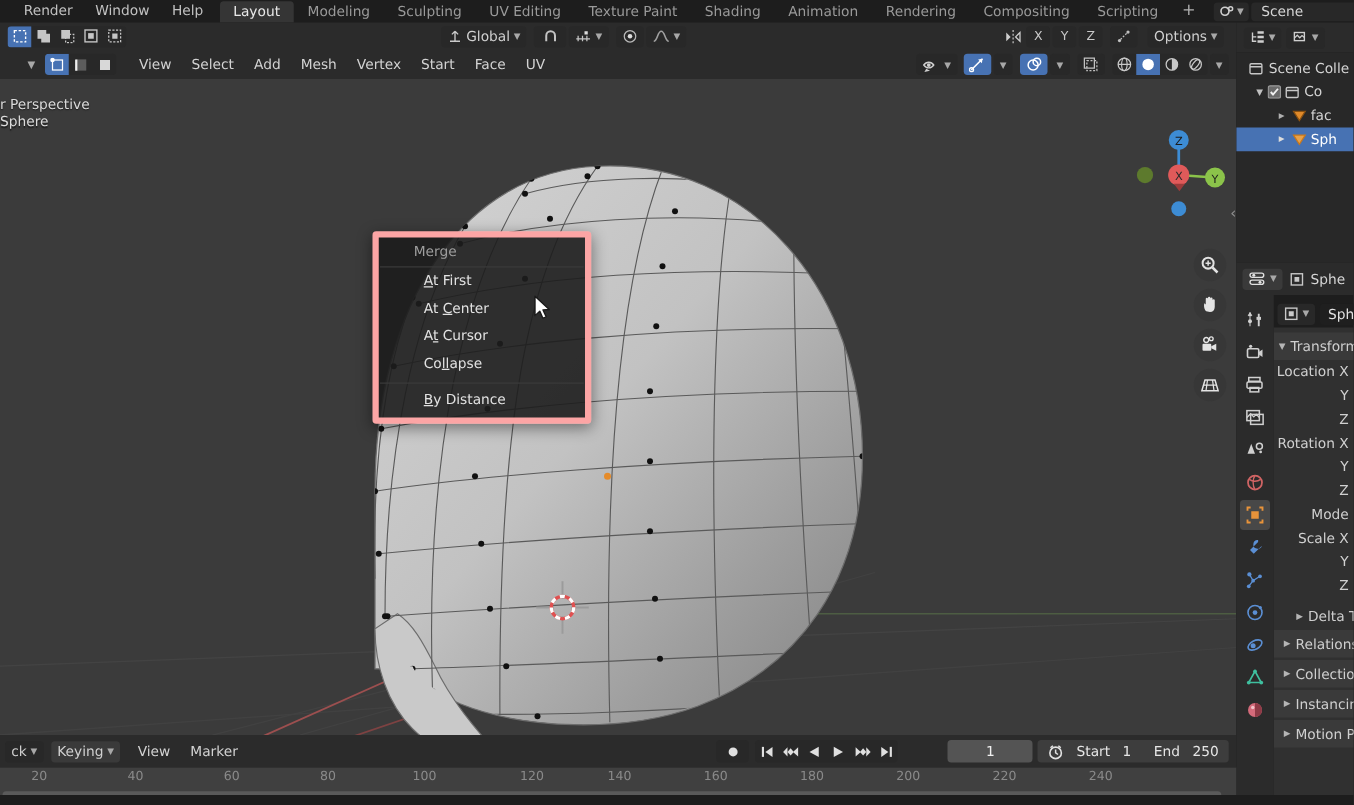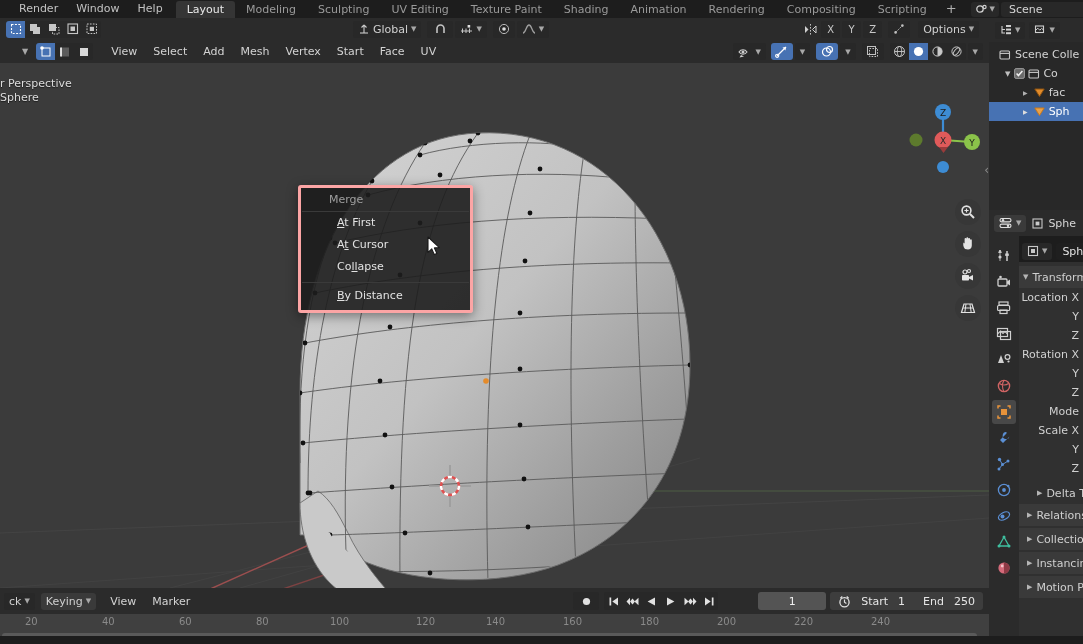--- a/index.html
+++ b/index.html
@@ -75,21 +75,21 @@
   .nav-btns { position:absolute; right:8px; top:136px; display:flex; flex-direction:column; gap:6px; }
   .nav-circle {
     width:26px; height:26px; border-radius:50%; background:#3030304d;
     display:flex; align-items:center; justify-content:center; color:#d8d8d8;
   }
   .side-arrow { position:absolute; right:0px; top:100px; color:#8d8d8d; font-size:12px; }
 
   
   .merge-menu {
     position:absolute; left:298px; top:185px; width:175px;
-    background:#1d1d1de6; border:3px solid #fca5a5; border-radius:3px;
+    background:#1d1d1de6; border:5px solid #fca5a5; border-radius:3px;
     box-shadow:0 3px 12px #00000070; z-index:60;
   }
   .merge-title { padding:5px 0 5px 28px; color:#9e9e9e; font-size:11px; }
   .merge-sep { height:1px; background:#3a3a3a; margin:0 1px; }
   .merge-item {
     padding:3px 0 3px 36px; font-size:11px; color:#e2e2e2; line-height:16px;
   }
   .merge-item.sel { background:#4772b3; color:#ffffff; }
   .ul { text-decoration:underline; }
   .cursor-arrow { position:absolute; left:427px; top:236px; z-index:70; }
@@ -579,20 +579,21 @@
             <path d="M1.5 12.5 L4 4 L12 4 L14.5 12.5 Z" fill="none" stroke="#e4e4e4" stroke-width="1.2"></path>
             <path d="M3.2 8 L12.8 8 M6 4 L4.8 12.5 M10 4 L11.2 12.5" stroke="#e4e4e4" stroke-width="1"></path>
           </svg>
       </div>
     </div>
 
     <div class="merge-menu" style="left:0;top:0;position:absolute;margin-left:298px;margin-top:122px;">
       <div class="merge-title">Merge</div>
       <div class="merge-sep"></div>
       <div class="merge-item"><span class="ul">A</span>t First</div>
+      <div class="merge-item">At <span class="ul">C</span>enter</div>
       <div class="merge-item">A<span class="ul">t</span> Cursor</div>
       <div class="merge-item">Co<span class="ul">ll</span>apse</div>
       <div class="merge-sep" style="margin-top:4px;"></div>
       <div class="merge-item" style="padding-top:5px;padding-bottom:6px;"><span class="ul">B</span>y Distance</div>
     </div>
 
     <svg class="cursor-arrow" width="16" height="22" viewBox="0 0 16 22" style="top:173px;">
       <path d="M1 1 L1 16.5 L4.8 12.9 L7.3 18.6 L9.9 17.4 L7.4 11.9 L12.4 11.6 Z" fill="#ffffff" stroke="#1a1a1a" stroke-width="1.1" stroke-linejoin="round"></path>
     </svg>
   </div>

